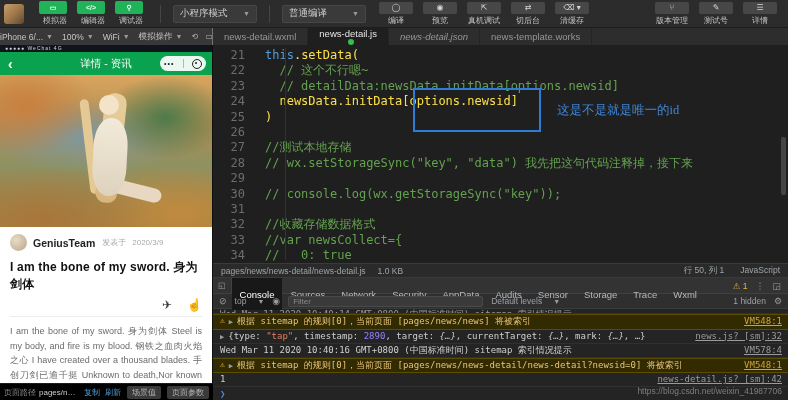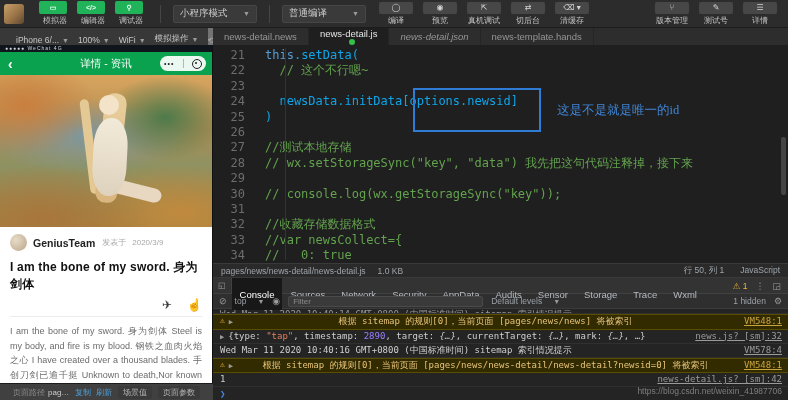--- a/index.html
+++ b/index.html
@@ -18,22 +18,22 @@
       border-radius:2px;padding:0 6px;margin:0 8px;font-size:9.5px;color:#cfcfcf;min-width:70px;
       justify-content:space-between;}
   .caret{color:#9a9a9a;font-size:7px;margin-left:8px;}
   .vsep{width:1px;height:18px;background:#454545;margin:0 4px;}
   .action{display:flex;flex-direction:column;align-items:center;margin:0 5px;cursor:pointer;}
   .abtn{min-width:28px;height:12px;border-radius:2px;background:#474747;color:#d5d5d5;
         font-size:8px;line-height:12px;text-align:center;padding:0 3px;}
   .spacer{flex:1;}
   
   .row2{position:absolute;left:0;top:28px;width:788px;height:17px;background:#383838;display:flex;}
-  .simctrl{width:213px;display:flex;align-items:flex-end;padding-left:16px;box-sizing:border-box;
-           border-right:5px solid #737373;}
+  .simctrl{width:213px;display:flex;align-items:center;padding-left:0;box-sizing:border-box;
+           border-right:1px solid #737373;}
   .dd2{display:flex;align-items:center;font-size:8.5px;color:#c6c6c6;margin-right:9px;white-space:nowrap;}
   .dd2 .caret{margin-left:3px;}
   .mini-ico{font-size:8px;color:#b0b0b0;margin-right:7px;}
   .tabbar{flex:1;display:flex;background:#2d2d2d;}
   .tab{display:flex;align-items:center;padding:0 11px;font-size:9.5px;color:#969696;
        background:#2d2d2d;border-right:1px solid #252525;white-space:nowrap;cursor:pointer;}
   .tab.active{background:#1f1f1f;color:#e4e4e4;flex-direction:column;}
   .tab.preview .tab-label{font-style:italic;}
   .dot{width:6px;height:6px;border-radius:50%;background:#35c04a;margin-left:6px;}
   
@@ -74,37 +74,37 @@
   .a-avatar{width:17px;height:17px;border-radius:50%;background:
      radial-gradient(circle at 35% 35%,#e8dcc8,#b9a588);}
   .a-name{font-size:10.5px;font-weight:bold;color:#222;margin-left:6px;}
   .a-meta{font-size:8px;color:#a8a8a8;margin-left:7px;}
   .a-date{font-size:8px;color:#a8a8a8;margin-left:6px;}
   .art-title{font-size:12px;font-weight:bold;color:#111;margin-top:8px;letter-spacing:.2px;}
   .icon-row{display:flex;justify-content:flex-end;gap:15px;margin-top:5px;padding-bottom:4px;
             border-bottom:1px solid #ececec;}
   .art-ico{font-size:12px;color:#3a3a3a;}
   .art-body{margin-top:7px;font-size:9px;color:#6b6b6b;line-height:1.62;text-align:justify;}
-  .sim-footer{position:absolute;left:0;top:383px;width:213px;height:17px;background:#404040;
-              display:flex;align-items:center;font-size:8px;padding:0 13px;box-sizing:border-box;
+  .sim-footer{position:absolute;left:0;top:383px;width:213px;height:17px;background:#000000;
+              display:flex;align-items:center;font-size:8px;padding:0 4px;box-sizing:border-box;
               border-top:1px solid #1c1c1c;white-space:nowrap;overflow:hidden;}
   .sf-label{color:#8a8a8a;}
   .sf-path{color:#cfcfcf;margin-left:3px;max-width:62px;overflow:hidden;text-overflow:ellipsis;}
   .sf-link{color:#4f9fd8;margin-left:5px;cursor:pointer;}
   .sf-box{margin-left:6px;padding:1px 5px;background:#3a3a3a;border-radius:2px;color:#b5b5b5;cursor:pointer;}
   
   .rightpane{position:absolute;left:213px;top:45px;width:575px;height:355px;}
   .editor{position:relative;width:575px;height:218px;background:#1f1f1f;overflow:hidden;
           font-family:"DejaVu Sans Mono","Liberation Mono",monospace;}
   .code-area{padding-top:3px;}
   .code-row{display:flex;height:15.4px;line-height:15.4px;font-size:12px;white-space:pre;}
   .ln{width:52px;text-align:right;color:#6d6d6d;padding-right:20px;box-sizing:border-box;flex:none;}
   .code{color:#d4d4d4;}
   .tok-kw{color:#569cd6;}
-  .tok-pl{color:#0ea5e9;}
+  .tok-pl{color:#fde047;}
   .tok-cm{color:#63a24e;}
   .indent-guide{position:absolute;left:72px;top:3px;width:1px;height:212px;background:#333333;}
   .bluebox{position:absolute;left:200px;top:43px;width:124px;height:40px;border:2px solid #2e7cd6;}
   .annotation{position:absolute;left:344px;top:57px;color:#3f86d8;font-size:12.5px;
               font-family:Liberation Serif, serif;}
   .scroll-thumb{position:absolute;right:2px;top:92px;width:5px;height:58px;background:#454545;border-radius:2px;}
   .estatus{width:575px;height:14px;background:#2a2a2a;border-top:1px solid #3a3a3a;display:flex;
            align-items:center;font-size:8.5px;color:#9da5ab;padding:0 8px;box-sizing:border-box;}
   .estatus .right{margin-left:auto;display:flex;gap:16px;justify-content:center;}
   .es-size{margin-left:12px;}
@@ -129,21 +129,21 @@
   .f-right{margin-left:auto;display:flex;align-items:center;gap:8px;}
   .console{font-family:"DejaVu Sans Mono","Liberation Mono",monospace;}
   .crow{display:flex;align-items:flex-start;padding:1px 6px 1px 7px;font-size:9px;line-height:10.5px;
         border-bottom:1px solid #303030;color:#cfcfcf;}
   .crow.warn{background:#332b00;border-top:1px solid #5a4d00;border-bottom:1px solid #5a4d00;}
   .crow.clipped{height:4px;overflow:hidden;padding-top:0;padding-bottom:0;}
   .cw-ico{color:#f0b73d;font-size:8px;margin-right:4px;flex:none;}
   .c-arrow{color:#9a9a9a;font-size:7px;margin-right:4px;margin-top:1px;flex:none;}
   .c-msg{flex:1;min-width:0;overflow:hidden;white-space:nowrap;text-overflow:ellipsis;}
   .c-link{margin-left:10px;flex:none;text-decoration:underline;color:#9a9a9a;cursor:pointer;}
-  .crow.warn .c-msg{color:#e6c37a;text-align:center;}
+  .crow.warn .c-msg{color:#e6c37a;}
   .crow.warn .c-link{color:#c9a33d;}
   .seg-cs{color:#e0815e;}
   .seg-cn{color:#9980ff;}
   .seg-co{color:#c8c8c8;font-style:italic;}
   .seg-cd{color:#9a9a9a;}
   .prompt-row{display:flex;align-items:center;padding:2px 7px;font-size:9px;}
   .chev{color:#4a88e8;font-weight:bold;font-family:"DejaVu Sans Mono",monospace;}
   .watermark{position:absolute;right:6px;bottom:4px;font-size:8.5px;color:#8d8d8d;opacity:.85;}
 </style>
 </head>
@@ -235,31 +235,31 @@
         <span class="caret">▼</span>
       </div>
       <div id="sim-tool-icons" style="display:flex;">
           <span class="mini-ico">⟲</span>
           <span class="mini-ico">▭</span>
           <span class="mini-ico">⇥</span>
         </div>
     </div>
     <div class="tabbar" id="editor-tabs">
         <div class="tab">
-          <span class="tab-label">news-detail.news</span>
+          <span class="tab-label">news-detail.wxml</span>
         </div>
         <div class="tab active">
           <span class="tab-label">news-detail.js</span>
           <span class="dot"></span>
         </div>
         <div class="tab preview">
           <span class="tab-label">news-detail.json</span>
         </div>
         <div class="tab">
-          <span class="tab-label">news-template.hands</span>
+          <span class="tab-label">news-template.works</span>
         </div>
       </div>
   </div>
 
   <div class="sim">
     <div class="sim-status">●●●●●  WeChat  4G</div>
     <div class="sim-nav">
       <span class="sim-title">详情 - 资讯</span>
       <span class="back">‹</span>
       <div class="capsule">
@@ -299,21 +299,21 @@
     <span class="sf-box">场景值</span>
     <span class="sf-box">页面参数</span>
   </div>
 
   <div class="rightpane">
     <div class="editor">
       <div class="indent-guide"></div>
       <div class="code-area" id="code-lines">
           <div class="code-row"><span class="ln">21</span><span class="code"><span class="tok-kw">this</span><span class="tok-pl">.setData(</span></span></div>
           <div class="code-row"><span class="ln">22</span><span class="code"><span class="tok-cm">  // 这个不行嗯~</span></span></div>
-          <div class="code-row"><span class="ln">23</span></div>
+          <div class="code-row"><span class="ln">23</span><span class="code"><span class="tok-cm">  // detailData:newsData.initData[options.newsid]</span></span></div>
           <div class="code-row"><span class="ln">24</span><span class="code"><span class="tok-pl">  newsData.initData[options.newsid]</span></span></div>
           <div class="code-row"><span class="ln">25</span><span class="code"><span class="tok-pl">)</span></span></div>
           <div class="code-row"><span class="ln">26</span><span class="code"></span></div>
           <div class="code-row"><span class="ln">27</span><span class="code"><span class="tok-cm">//测试本地存储</span></span></div>
           <div class="code-row"><span class="ln">28</span><span class="code"><span class="tok-cm">// wx.setStorageSync("key", "data") 我先把这句代码注释掉，接下来</span></span></div>
           <div class="code-row"><span class="ln">29</span><span class="code"></span></div>
           <div class="code-row"><span class="ln">30</span><span class="code"><span class="tok-cm">// console.log(wx.getStorageSync("key"));</span></span></div>
           <div class="code-row"><span class="ln">31</span><span class="code"></span></div>
           <div class="code-row"><span class="ln">32</span><span class="code"><span class="tok-cm">//收藏存储数据格式</span></span></div>
           <div class="code-row"><span class="ln">33</span><span class="code"><span class="tok-cm">//var newsCollect={</span></span></div>

